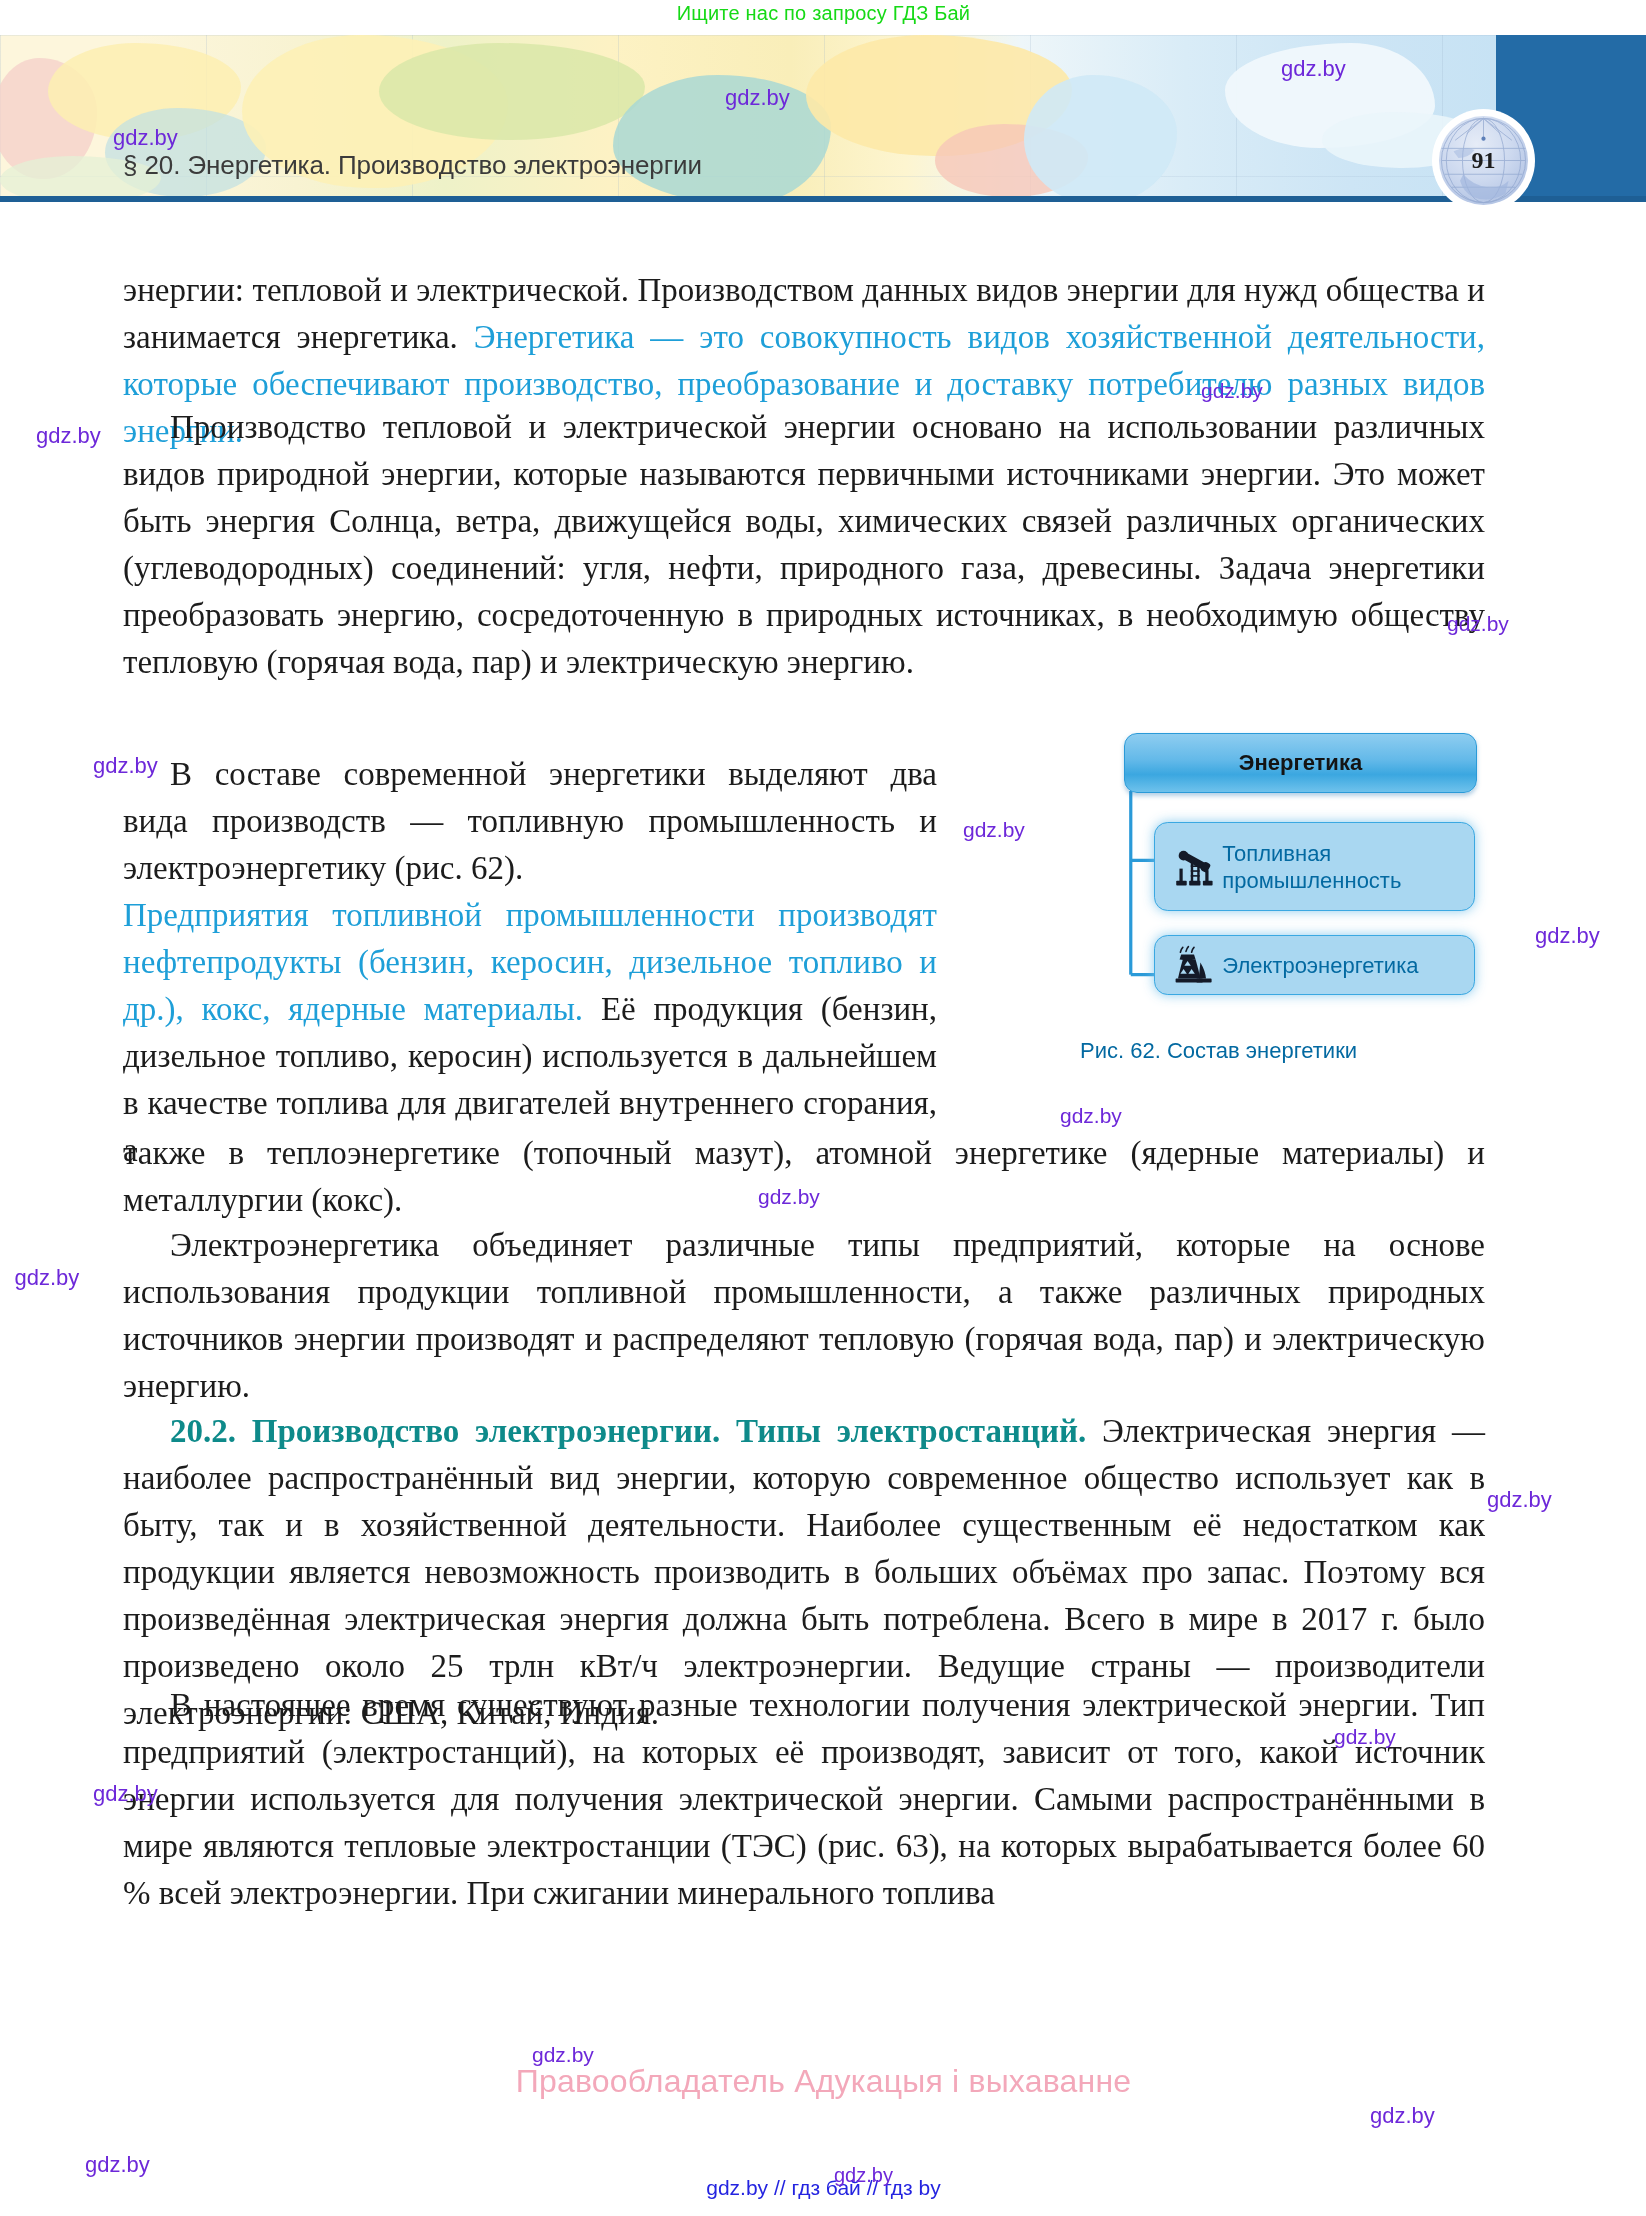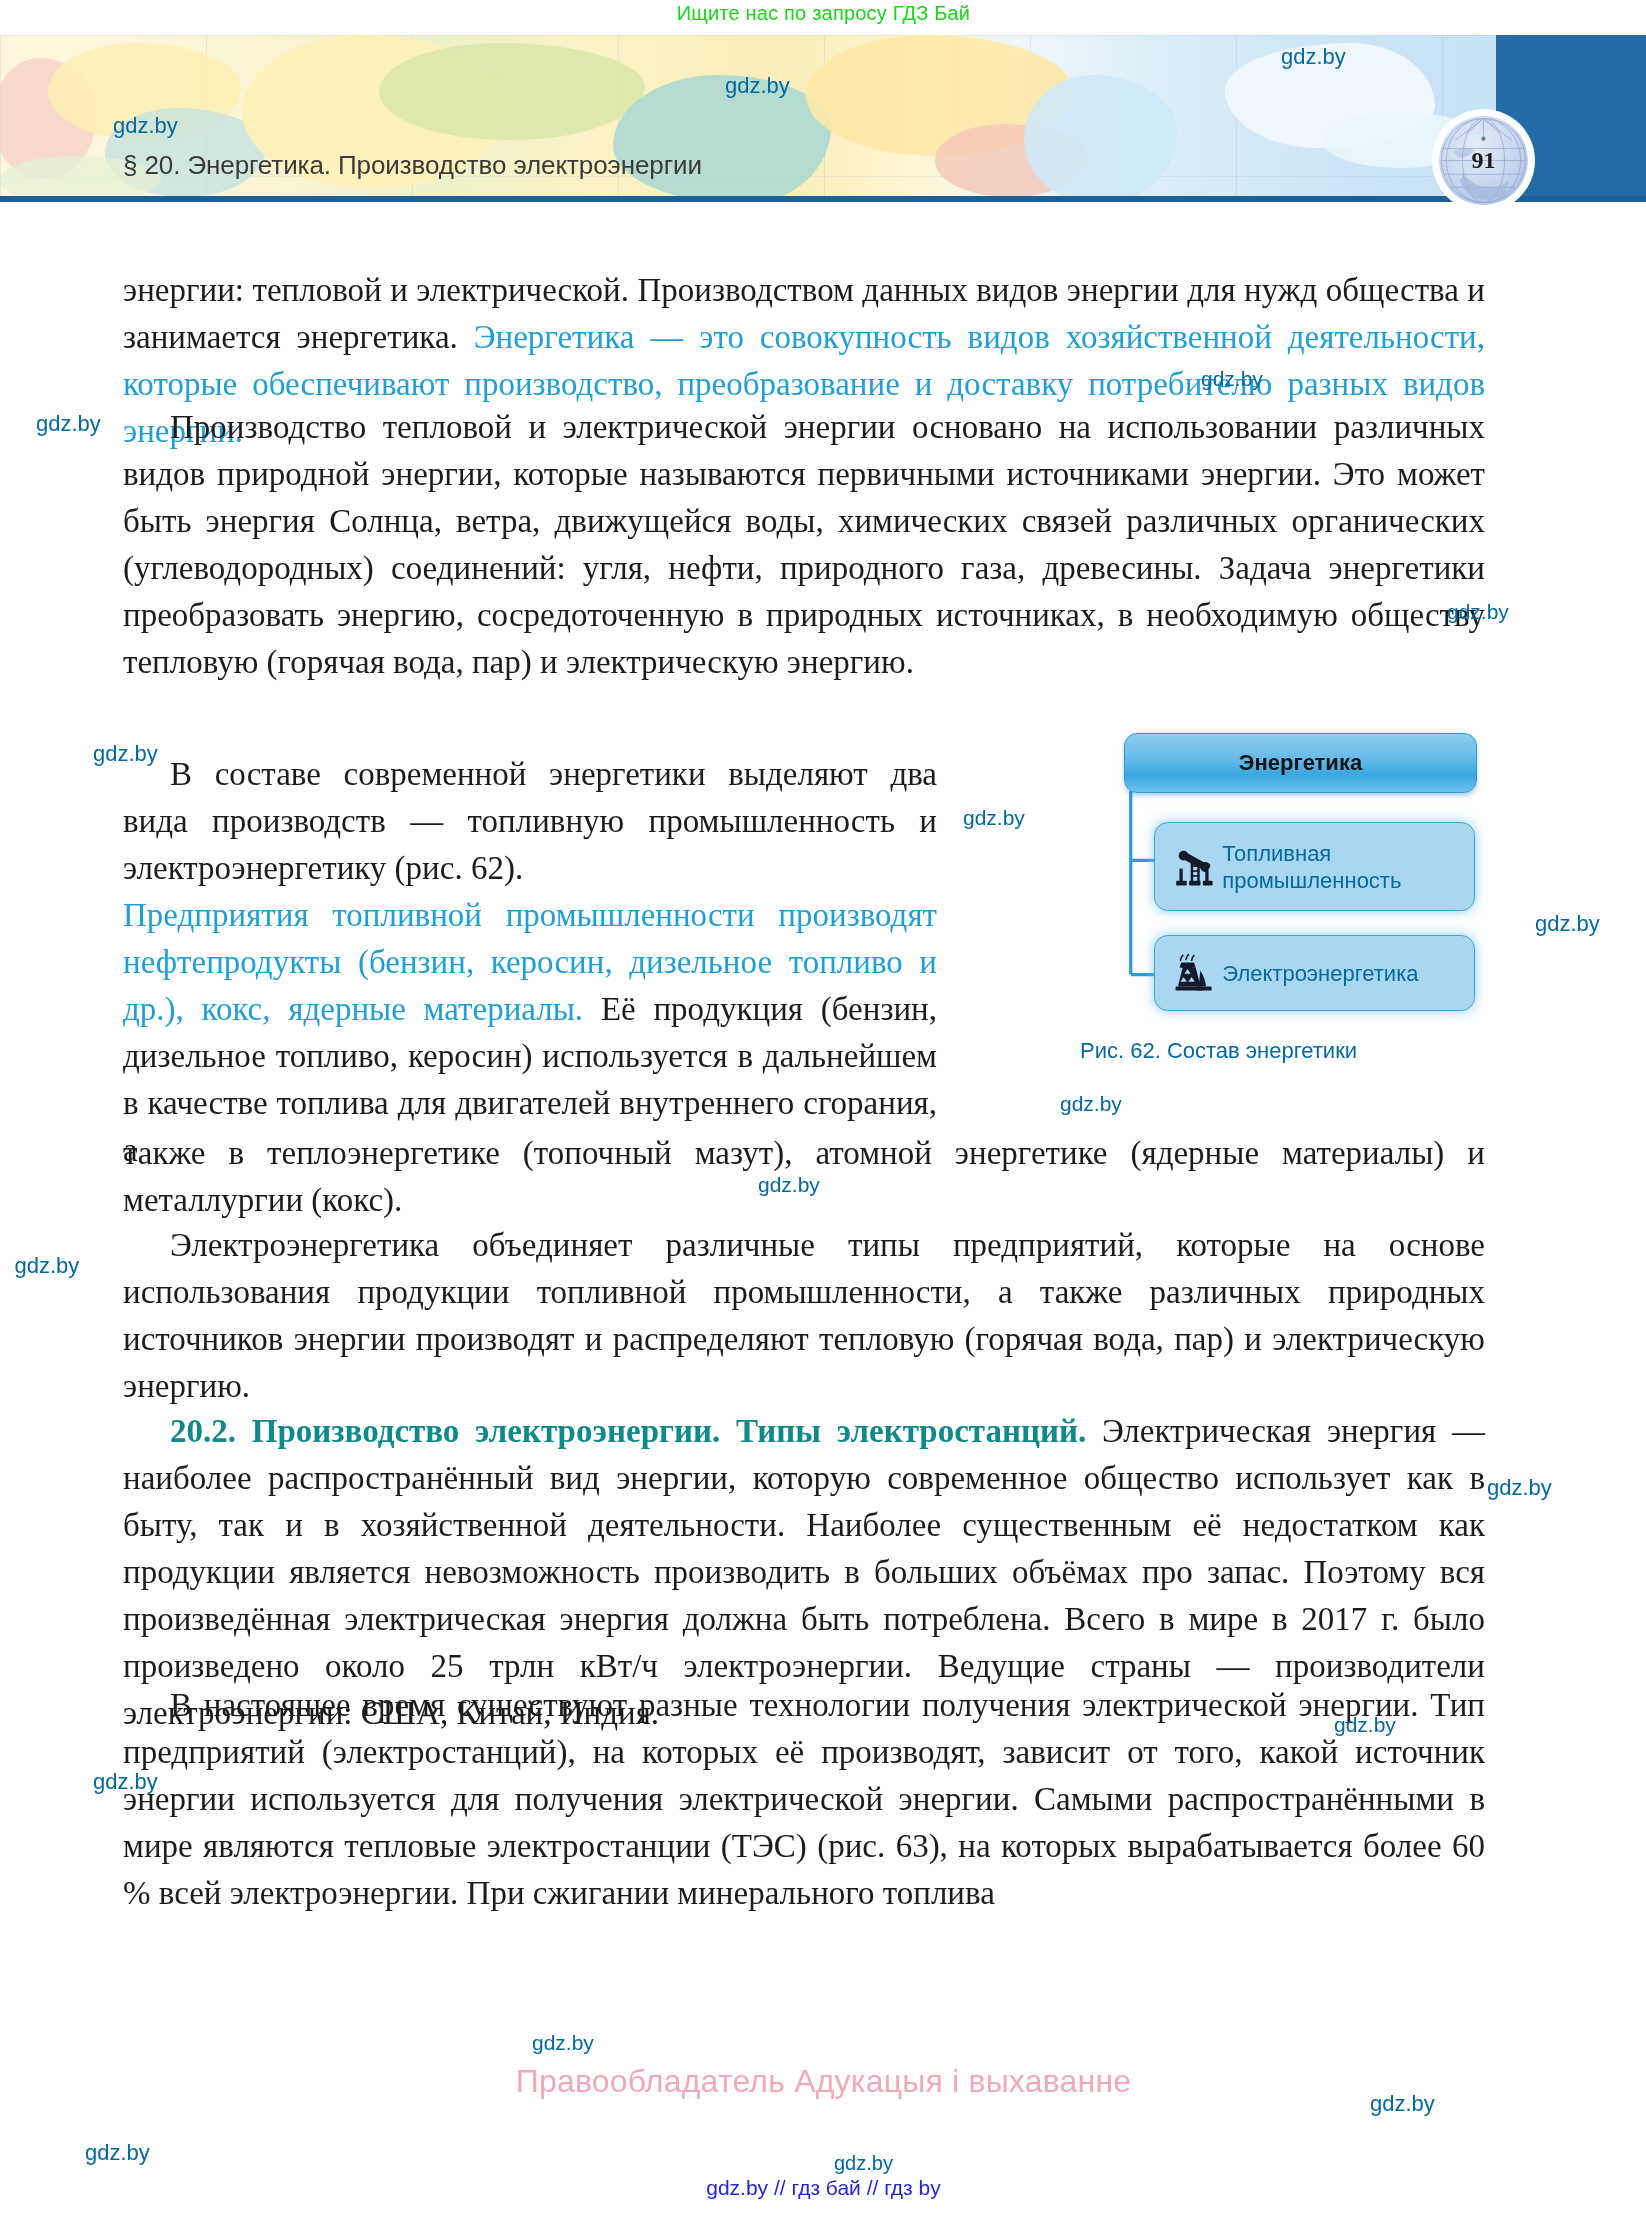--- a/index.html
+++ b/index.html
@@ -205,21 +205,21 @@
     border-radius: 13.7px;
     background: #a9d7f1;
     border: 1.6px solid #3aa8e2;
     box-shadow: 0 0 11.3px rgba(120,195,235,.85);
     display: flex;
     align-items: center;
     padding-left: 14.5px;
     box-sizing: border-box;
   }
   .fig-child.c1 { margin-top: 29px; height: 89px; }
-  .fig-child.c2 { margin-top: 24px; height: 76px; }
+  .fig-child.c2 { margin-top: 24px; height: 60px; }
   .fig-child .icon { width: 48px; flex: 0 0 48px; display:flex; align-items:center; justify-content:center; }
   .fig-child .lbl {
     font-family: "Liberation Sans", sans-serif;
     font-size: 22px;
     color: #0369a1;
     line-height: 27px;
     padding-left: 4.8px;
   }
   .connector { position: absolute; left: 0; top: 0; pointer-events: none; }
   .fig-caption {
@@ -253,24 +253,25 @@
     text-align: center;
     font-family: "Liberation Sans", sans-serif;
     font-size: 21px;
     color: #2424e0;
   }
 
   
   .wm {
     position: absolute;
     font-family: "Liberation Sans", sans-serif;
-    color: #0369a1;
+    color: #6d28d9;
     font-size: 20px;
     z-index: 30;
     white-space: nowrap;
+    margin-top: 12px;
   }
 </style>
 </head>
 <body>
 
 <div class="top-watermark">Ищите нас по запросу ГДЗ Бай</div>
 
 <div class="header-band">
   <div class="map-bg">
     <div class="map-blob b1"></div>

